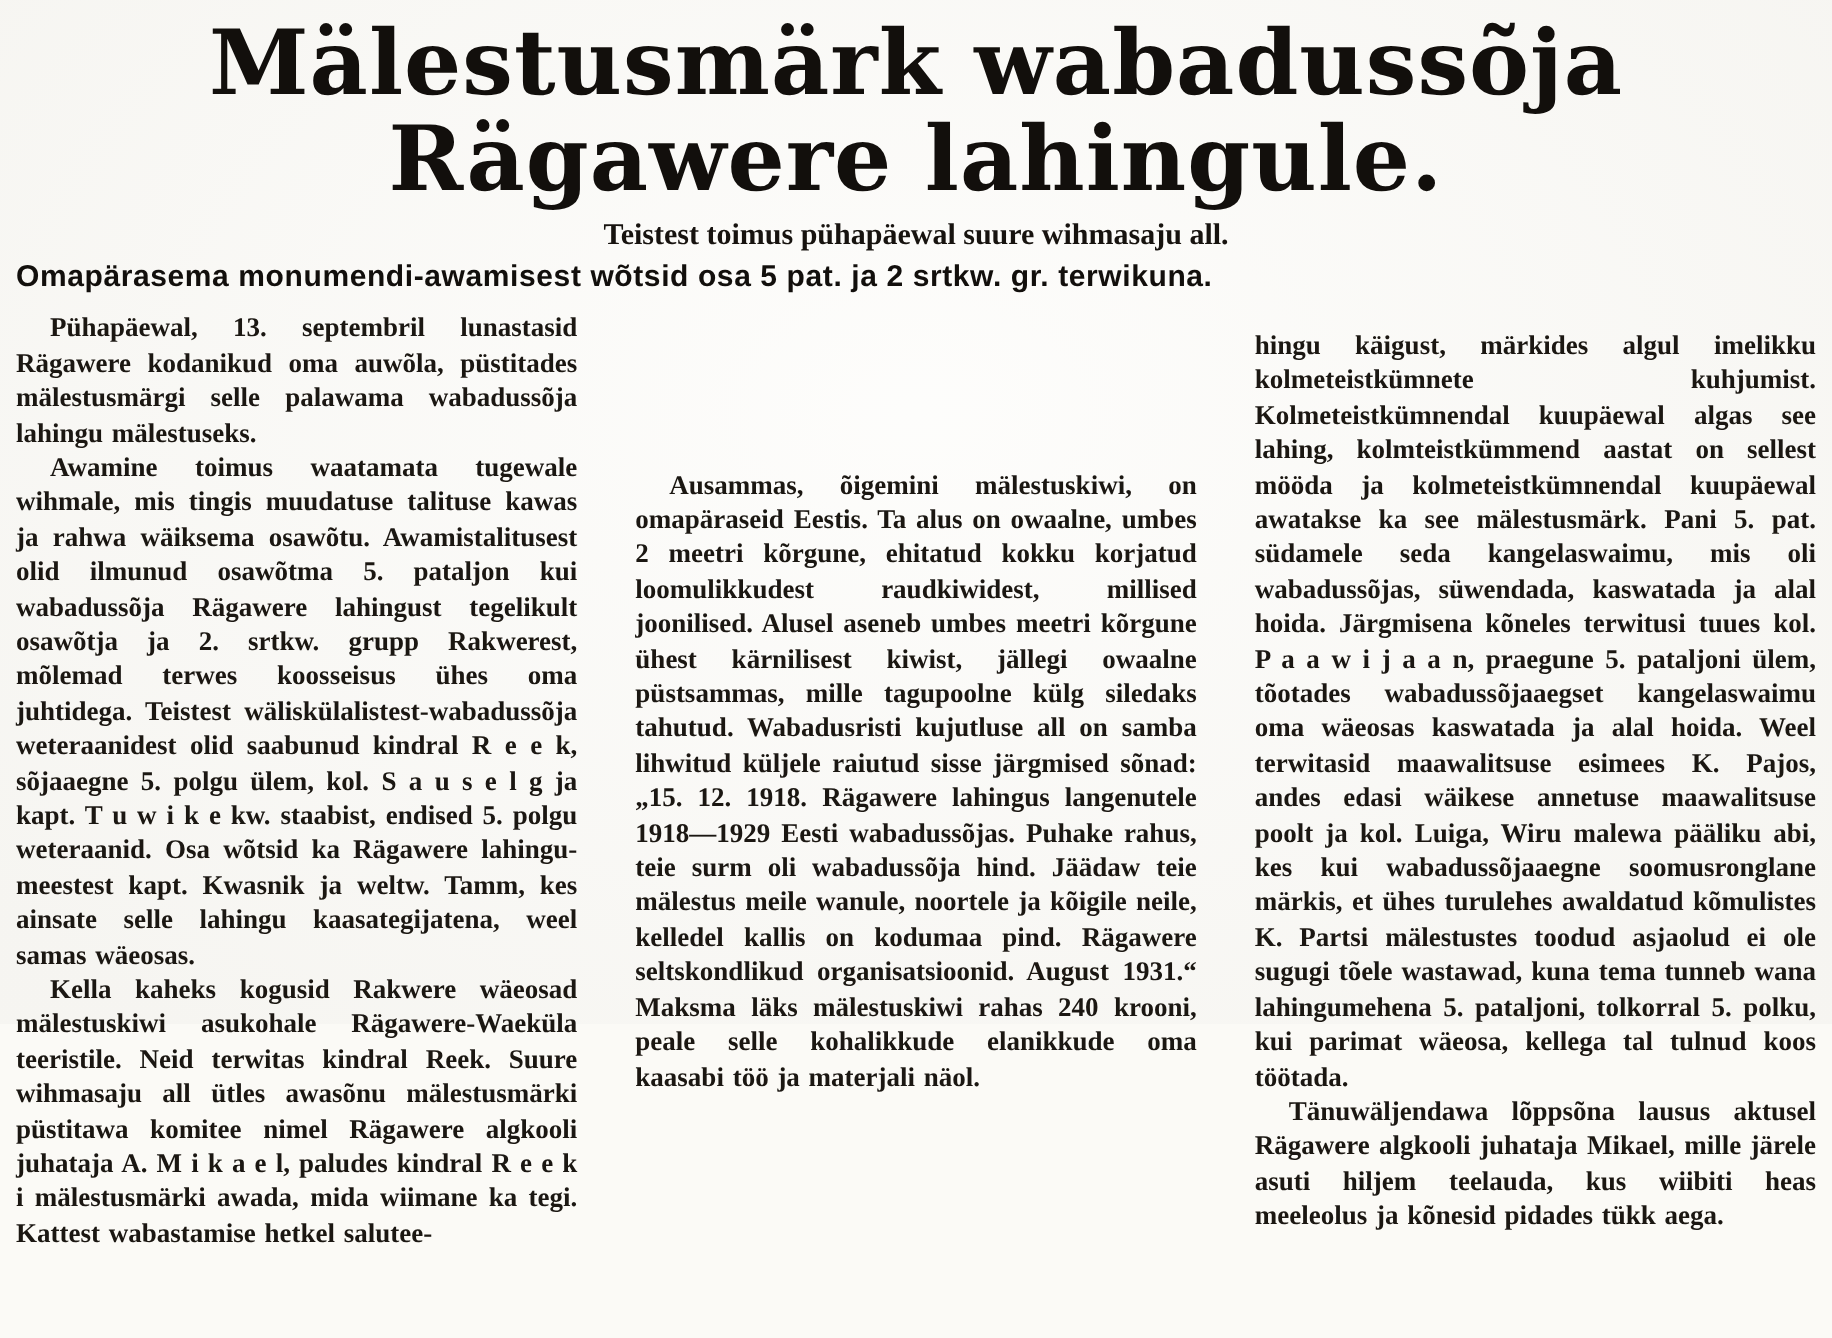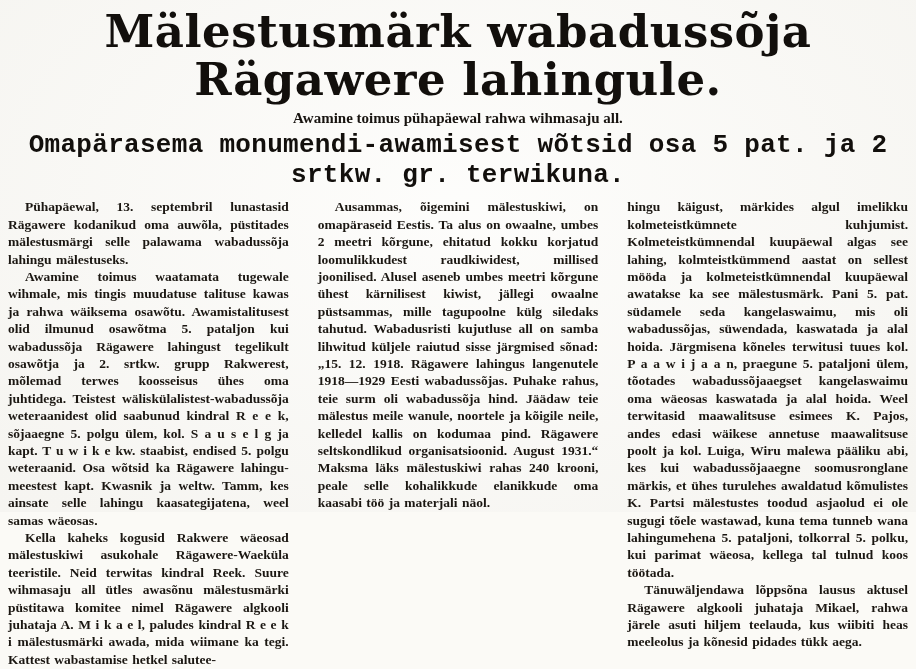--- a/index.html
+++ b/index.html
@@ -32,32 +32,31 @@
   }
   .sub1 {
     font-family: "Liberation Serif", serif;
     font-weight: bold;
     font-size: 15px;
     text-align: center;
     margin: 0 0 3px 0;
     color: #17130f;
   }
   .sub2 {
-    font-family: Liberation Mono, monospace;
+    font-family: Liberation Sans, sans-serif;
     font-weight: bold;
-    font-size: 26px;
-    text-align: center;
+    font-size: 15px;
     margin: 0 0 8px 0;
     letter-spacing: 0.3px;
     color: #120f0c;
   }
   .cols {
     display: flex;
     gap: 29px;
-    align-items: flex-start;
+    align-items: center;
   }
   .col {
     flex: 1 1 0;
     font-family: "Liberation Serif", serif;
     font-weight: 700;
     font-size: 13.5px;
     line-height: 17.4px;
     text-align: justify;
     color: #1b1712;
     word-spacing: 1px;
@@ -70,35 +69,35 @@
     text-indent: 0;
   }
 </style>
 </head>
 <body>
 
 <div class="page">
 
   <h1 class="headline">Mälestusmärk wabadussõja Rägawere lahingule.</h1>
 
-  <p class="sub1">Awamine toimus pühapäewal rahwa wihmasaju all.</p>
+  <p class="sub1">Teistest toimus pühapäewal suure wihmasaju all.</p>
 
   <p class="sub2">Omapärasema monumendi-awamisest wõtsid osa 5 pat. ja 2 srtkw. gr. terwikuna.</p>
 
   <div class="cols">
 
     <div class="col">
       <p class="para">Pühapäewal, 13. septembril lunastasid Rägawere kodanikud oma auwõla, püstitades mälestusmärgi selle palawama wabadussõja lahingu mälestuseks.</p>
       <p class="para">Awamine toimus waatamata tugewale wihmale, mis tingis muudatuse talituse kawas ja rahwa wäiksema osawõtu. Awamistalitusest olid ilmunud osawõtma 5. pataljon kui wabadussõja Rägawere lahingust tegelikult osawõtja ja 2. srtkw. grupp Rakwerest, mõlemad terwes koosseisus ühes oma juhtidega. Teistest wäliskülalistest-wabadussõja weteraanidest olid saabunud kindral R e e k, sõjaaegne 5. polgu ülem, kol. S a u s e l g ja kapt. T u w i k e kw. staabist, endised 5. polgu weteraanid. Osa wõtsid ka Rägawere lahingu- meestest kapt. Kwasnik ja weltw. Tamm, kes ainsate selle lahingu kaasategijatena, weel samas wäeosas.</p>
       <p class="para">Kella kaheks kogusid Rakwere wäeosad mälestuskiwi asukohale Rägawere-Waeküla teeristile. Neid terwitas kindral Reek. Suure wihmasaju all ütles awasõnu mälestusmärki püstitawa komitee nimel Rägawere algkooli juhataja A. M i k a e l, paludes kindral R e e k i mälestusmärki awada, mida wiimane ka tegi. Kattest wabastamise hetkel salutee-</p>
     </div>
 
     <div class="col">
       <p class="para">Ausammas, õigemini mälestuskiwi, on omapäraseid Eestis. Ta alus on owaalne, umbes 2 meetri kõrgune, ehitatud kokku korjatud loomulikkudest raudkiwidest, millised joonilised. Alusel aseneb umbes meetri kõrgune ühest kärnilisest kiwist, jällegi owaalne püstsammas, mille tagupoolne külg siledaks tahutud. Wabadusristi kujutluse all on samba lihwitud küljele raiutud sisse järgmised sõnad: „15. 12. 1918. Rägawere lahingus langenutele 1918—1929 Eesti wabadussõjas. Puhake rahus, teie surm oli wabadussõja hind. Jäädaw teie mälestus meile wanule, noortele ja kõigile neile, kelledel kallis on kodumaa pind. Rägawere seltskondlikud organisatsioonid. August 1931.“ Maksma läks mälestuskiwi rahas 240 krooni, peale selle kohalikkude elanikkude oma kaasabi töö ja materjali näol.</p>
     </div>
 
     <div class="col">
       <p class="para cont">hingu käigust, märkides algul imelikku kolmeteistkümnete kuhjumist. Kolmeteistkümnendal kuupäewal algas see lahing, kolmteistkümmend aastat on sellest mööda ja kolmeteistkümnendal kuupäewal awatakse ka see mälestusmärk. Pani 5. pat. südamele seda kangelaswaimu, mis oli wabadussõjas, süwendada, kaswatada ja alal hoida. Järgmisena kõneles terwitusi tuues kol. P a a w i j a a n, praegune 5. pataljoni ülem, tõotades wabadussõjaaegset kangelaswaimu oma wäeosas kaswatada ja alal hoida. Weel terwitasid maawalitsuse esimees K. Pajos, andes edasi wäikese annetuse maawalitsuse poolt ja kol. Luiga, Wiru malewa pääliku abi, kes kui wabadussõjaaegne soomusronglane märkis, et ühes turulehes awaldatud kõmulistes K. Partsi mälestustes toodud asjaolud ei ole sugugi tõele wastawad, kuna tema tunneb wana lahingumehena 5. pataljoni, tolkorral 5. polku, kui parimat wäeosa, kellega tal tulnud koos töötada.</p>
-      <p class="para">Tänuwäljendawa lõppsõna lausus aktusel Rägawere algkooli juhataja Mikael, rahwa järele asuti hiljem teelauda, kus wiibiti heas meeleolus ja kõnesid pidades tükk aega.</p>
+      <p class="para">Tänuwäljendawa lõppsõna lausus aktusel Rägawere algkooli juhataja Mikael, mille järele asuti hiljem teelauda, kus wiibiti heas meeleolus ja kõnesid pidades tükk aega.</p>
     </div>
 
   </div>
 </div>
 
 </body></html>

